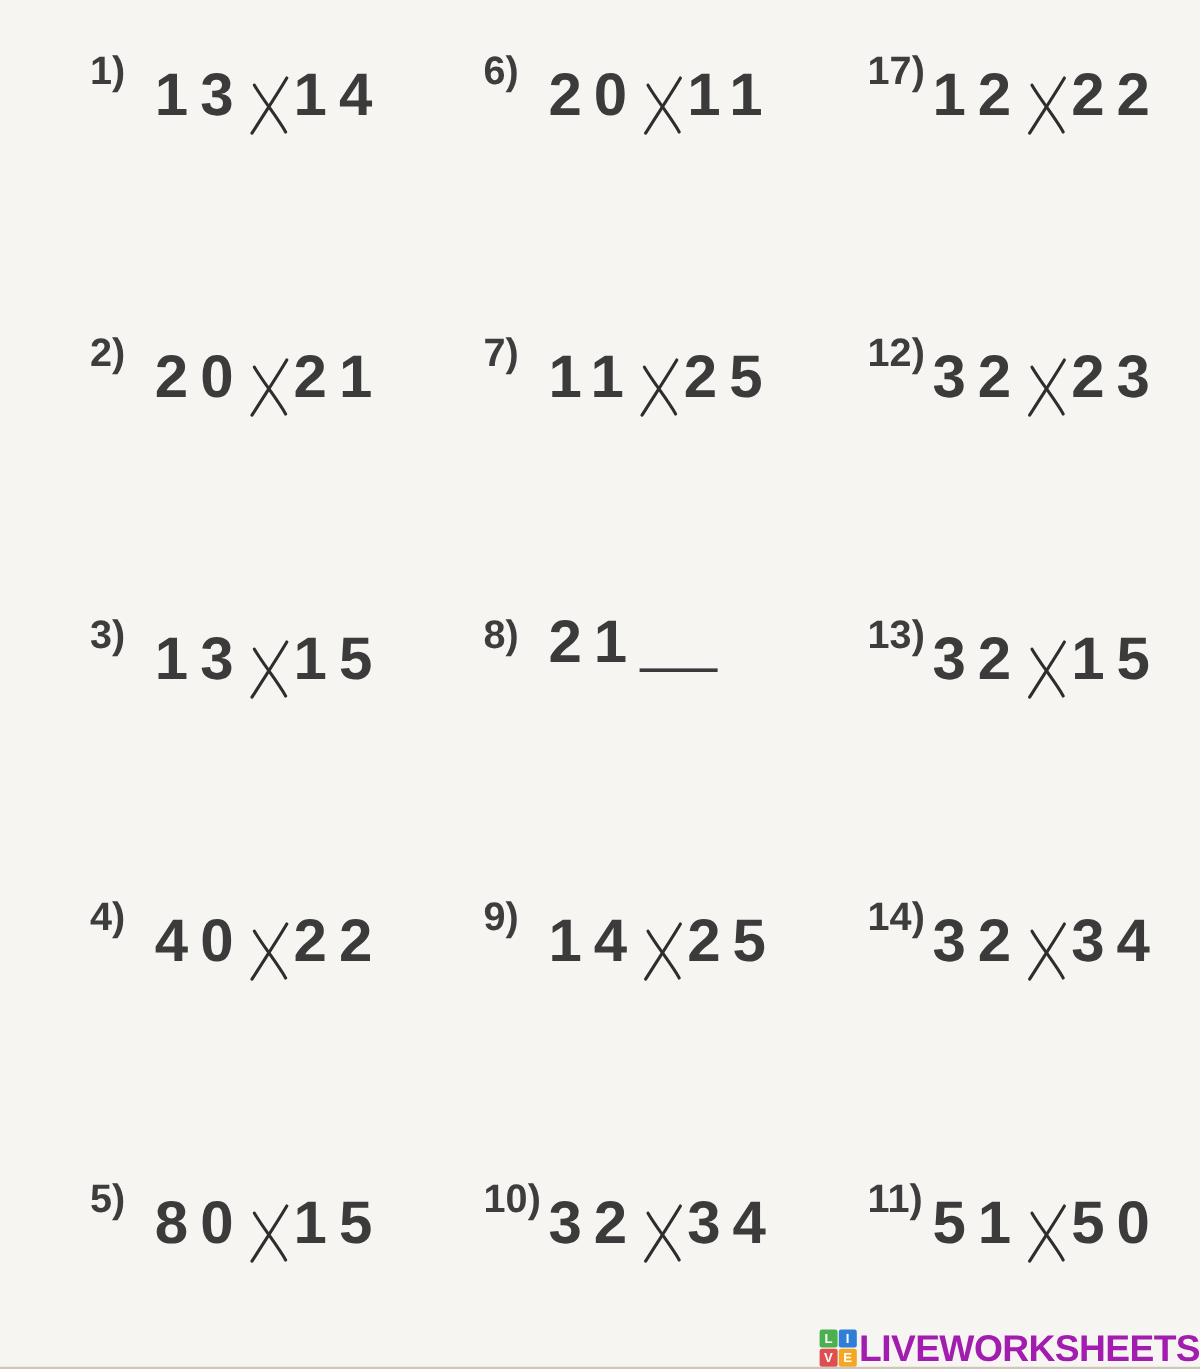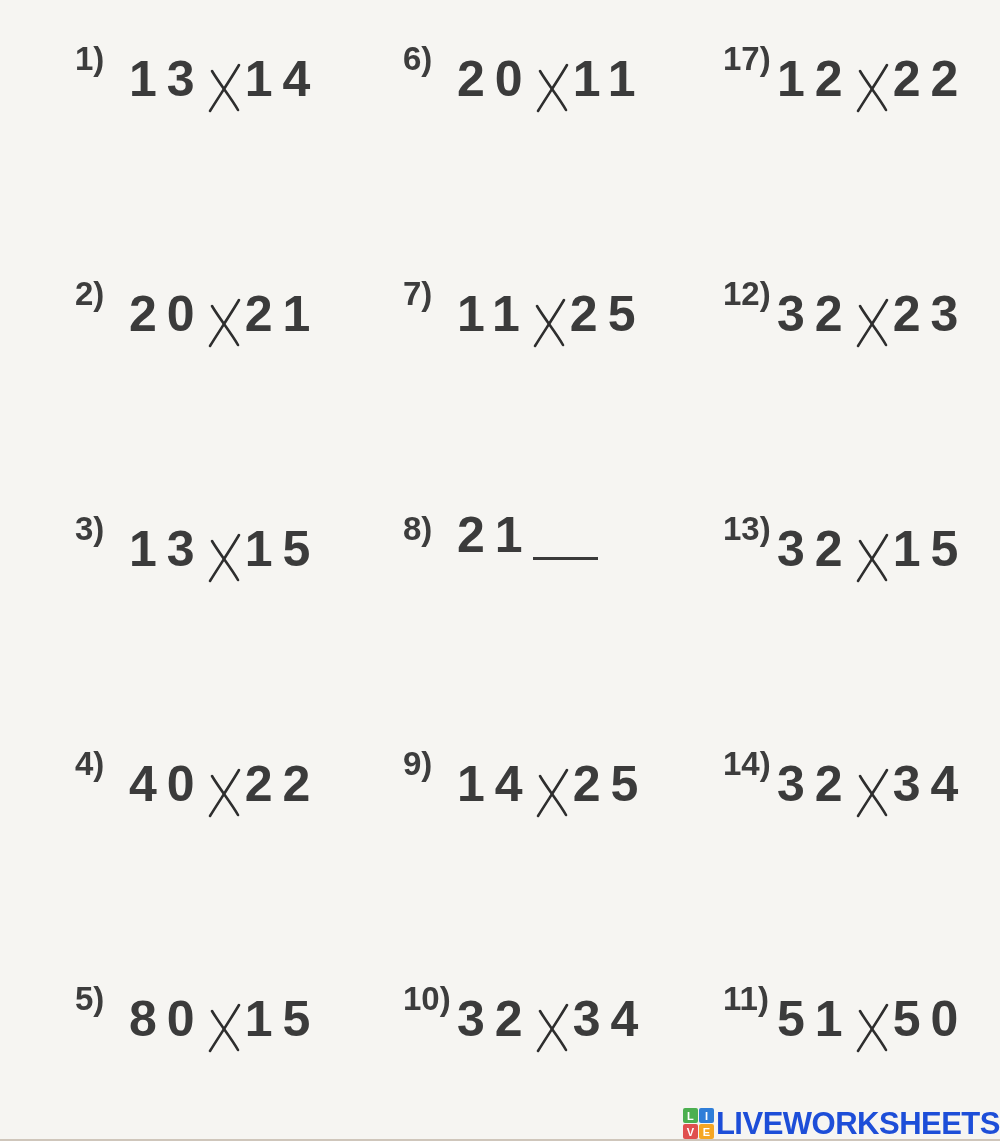--- a/index.html
+++ b/index.html
@@ -343,17 +343,17 @@
     </div>
   </div>
 
   <div class="logo">
     <div class="logo-squares">
       <span class="logo-square" style="background: rgb(76, 175, 80);">L</span>
       <span class="logo-square" style="background: rgb(47, 126, 216);">I</span>
       <span class="logo-square" style="background: rgb(224, 79, 79);">V</span>
       <span class="logo-square" style="background: rgb(245, 166, 35);">E</span>
     </div>
-    <span class="logo-text" style="color: #1d4ed8;">LIVEWORKSHEETS</span>
+    <span class="logo-text" style="color: #a21caf;">LIVEWORKSHEETS</span>
   </div>
 
   <div class="scan-edge"></div>
 </div>
 
 </body></html>

